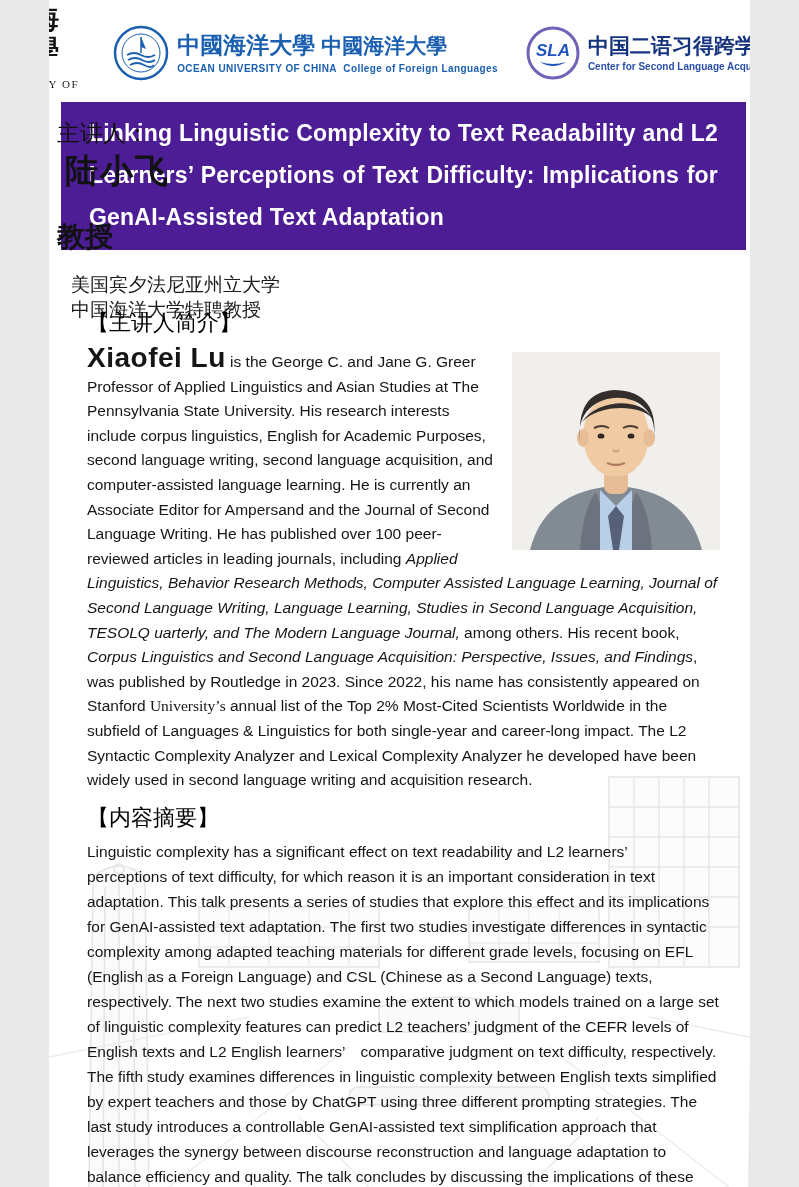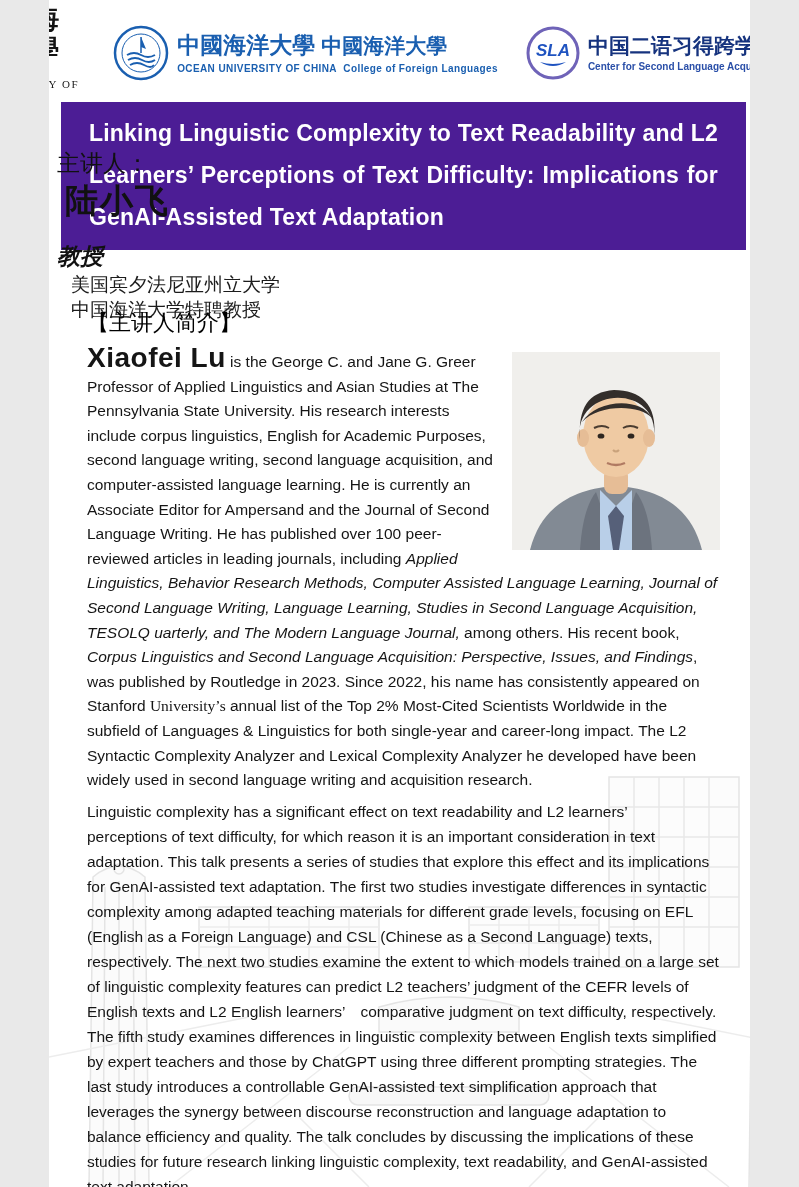--- a/index.html
+++ b/index.html
@@ -29,23 +29,23 @@
     margin:16px 4px 8px 4px;background:#4c1d95;color:#ffffff;
     padding:10px 28px 12px 28px;
     font-size:23px;font-weight:bold;line-height:42px;
     text-align:justify;letter-spacing:.2px;
   }
   
   .speaker-row{display:flex;align-items:flex-start;justify-content:flex-end;
     margin:14px 34px 0 0;height:58px;flex-direction:column;}
   .spk-label{font-size:23px;color:#111;margin-top:12px;}
   .spk-name{font-size:33px;font-weight:bold;margin:0 6px 0 8px;letter-spacing:2px;}
-  .spk-title{font-size:23px;font-weight:bold;margin-top:17px;font-style:italic;}
+  .spk-title{font-size:28px;font-weight:bold;margin-top:24px;}
   .spk-affil{margin-left:14px;font-family:"DejaVu Serif","Liberation Serif",serif;
-    font-size:19px;line-height:25px;color:#1c1c1c;margin-top:0;}
+    font-size:19px;line-height:25px;color:#1c1c1c;margin-top:16px;}
   
   .sec-head{font-size:22px;font-weight:normal;color:#000;margin:0 12px 0 30px;}
   .bio-head{margin-top:-14px;}
   .abs-head{margin-top:10px;}
   
   .bio{margin:8px 30px 0 30px;font-size:15.5px;line-height:24.6px;color:#151515;text-align:left;}
   .bio .big-name{font-size:28px;font-weight:bold;letter-spacing:.5px;}
   .bio i{font-style:italic;}
   .serifish{font-family:"Liberation Serif",serif;text-align:right;}
   .photo{float:right;width:208px;height:198px;margin:6px 0 6px 14px;background:#f0efec;}
@@ -206,20 +206,21 @@
       <path d="M82 76 Q90 72 97 76" stroke="#4a3c30" stroke-width="2" fill="none"></path>
       <path d="M111 76 Q118 72 126 76" stroke="#4a3c30" stroke-width="2" fill="none"></path>
       <ellipse cx="89" cy="84" rx="3.4" ry="2.6" fill="#2e2620"></ellipse>
       <ellipse cx="119" cy="84" rx="3.4" ry="2.6" fill="#2e2620"></ellipse>
       <path d="M101 98 Q104 101 107 98" stroke="#c9a27b" stroke-width="2" fill="none"></path>
       <path d="M95 111 Q104 115 113 111" stroke="#b07a62" stroke-width="2.4" fill="none"></path>
     </svg>
     <span class="big-name">Xiaofei Lu</span><span> is the George C. and Jane G. Greer Professor of Applied Linguistics and Asian Studies at The Pennsylvania State University. His research interests include corpus linguistics, English for Academic Purposes, second language writing, second language acquisition, and computer-assisted language learning. He is currently an Associate Editor for Ampersand and the Journal of Second Language Writing. He has published over 100 peer-reviewed articles in leading journals, including </span><i>Applied Linguistics, Behavior Research Methods, Computer Assisted Language Learning, Journal of Second Language Writing, Language Learning, Studies in Second Language Acquisition, TESOLQ uarterly, and The Modern Language Journal,</i><span> among others. His recent book, </span><i>Corpus Linguistics and Second Language Acquisition: Perspective, Issues, and Findings</i><span>, was published by Routledge in 2023. Since 2022, his name has consistently appeared on Stanford </span><span class="serifish">University’s</span><span> annual list of the Top 2% Most-Cited Scientists Worldwide in the subfield of Languages &amp; Linguistics for both single-year and career-long impact. The L2 Syntactic Complexity Analyzer and Lexical Complexity Analyzer he developed have been widely used in second language writing and acquisition research.</span>
   </div>
 
+  <div class="sec-head abs-head layer">【内容摘要】</div>
   <div class="abstract layer">Linguistic complexity has a significant effect on text readability and L2 learners’　perceptions of text difficulty, for which reason it is an important consideration in text adaptation. This talk presents a series of studies that explore this effect and its implications for GenAI-assisted text adaptation. The first two studies investigate differences in syntactic complexity among adapted teaching materials for different grade levels, focusing on EFL (English as a Foreign Language) and CSL (Chinese as a Second Language) texts, respectively. The next two studies examine the extent to which models trained on a large set of linguistic complexity features can predict L2 teachers’ judgment of the CEFR levels of English texts and L2 English learners’　comparative judgment on text difficulty, respectively. The fifth study examines differences in linguistic complexity between English texts simplified by expert teachers and those by ChatGPT using three different prompting strategies. The last study introduces a controllable GenAI-assisted text simplification approach that leverages the synergy between discourse reconstruction and language adaptation to balance efficiency and quality. The talk concludes by discussing the implications of these studies for future research linking linguistic complexity, text readability, and GenAI-assisted text adaptation.</div>
 
   <div class="info layer">
     <div class="info-line">
       <span>时 间：</span><span>2025年11月17日 9:30-11:50</span>
     </div>
     <div class="info-line">
       <span>地 点：</span><span>外国语学院N314</span>
     </div>
 

